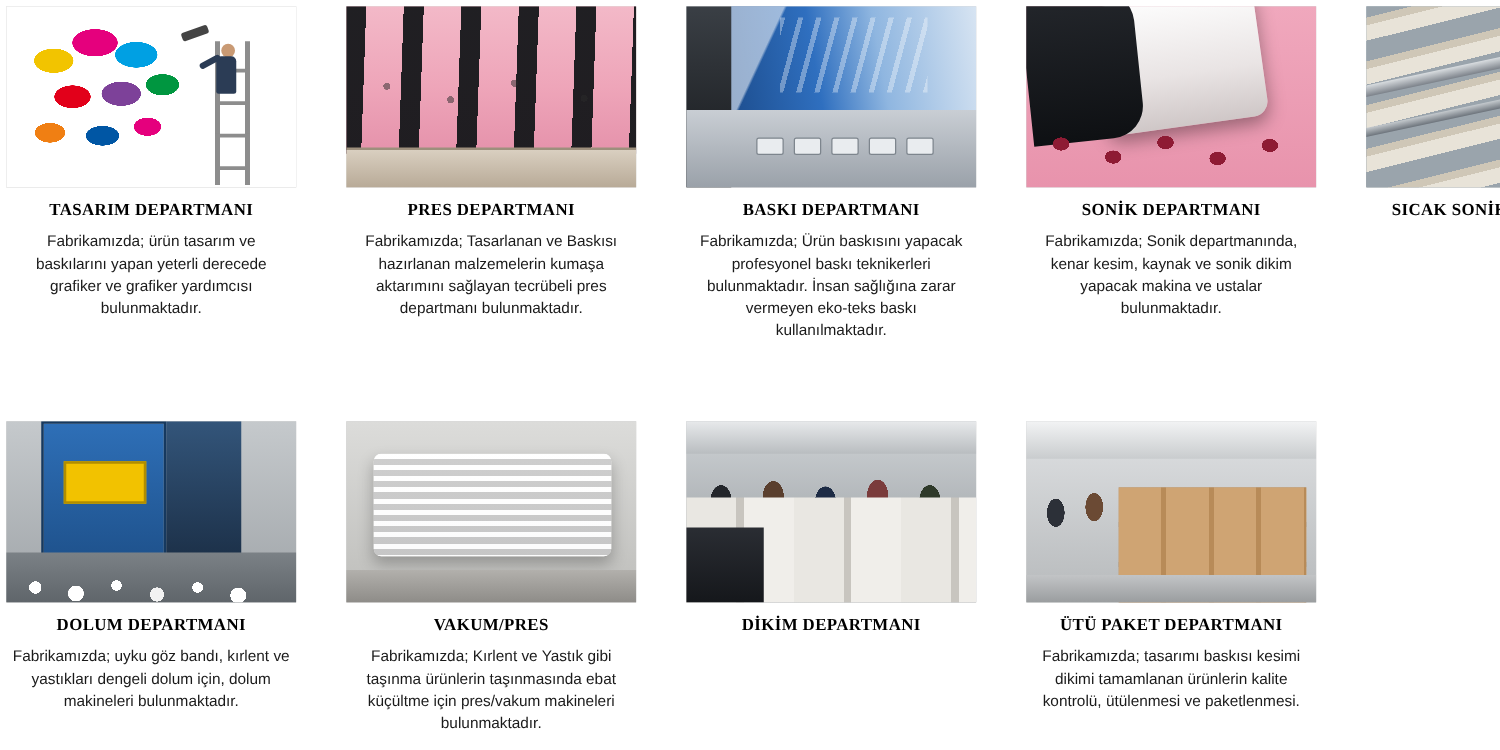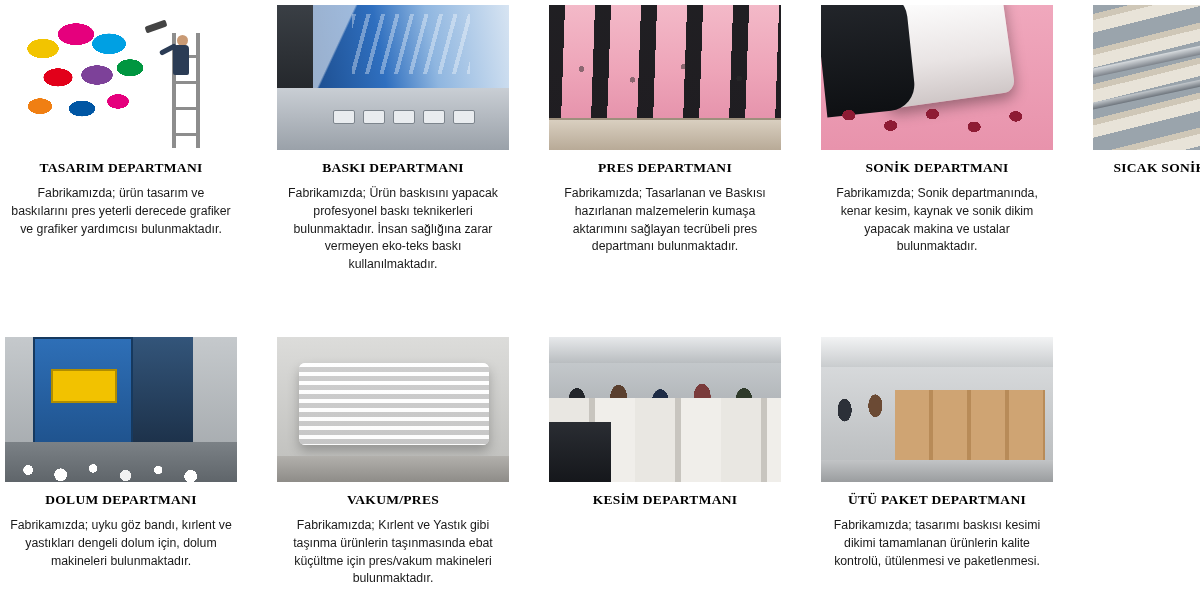--- a/index.html
+++ b/index.html
@@ -341,54 +341,54 @@
         </div>
         <div class="painter">
           <div class="head"></div>
           <div class="body"></div>
           <div class="arm"></div>
         </div>
         <div class="roller"></div>
       </div>
     </div>
     <div class="title">TASARIM DEPARTMANI</div>
-    <div class="desc">Fabrikamızda; ürün tasarım ve baskılarını pres yeterli derecede grafiker ve grafiker yardımcısı bulunmaktadır.</div>
+    <div class="desc">Fabrikamızda; ürün tasarım ve baskılarını yapan yeterli derecede grafiker ve grafiker yardımcısı bulunmaktadır.</div>
+  </div>
+
+  <div class="cell">
+    <div class="thumb">
+      <div class="art a3">
+        <div class="pink"></div>
+        <div class="stripes"></div>
+        <div class="motifs"></div>
+        <div class="bench"></div>
+      </div>
+    </div>
+    <div class="title">PRES DEPARTMANI</div>
+    <div class="desc">Fabrikamızda; Tasarlanan ve Baskısı hazırlanan malzemelerin kumaşa aktarımını sağlayan tecrübeli pres departmanı bulunmaktadır.</div>
   </div>
 
   <div class="cell">
     <div class="thumb">
       <div class="art a2">
         <div class="screenimg"></div>
         <div class="dark"></div>
         <div class="panel">
           <span class="btn" style="left:56px;"></span>
           <span class="btn" style="left:86px;"></span>
           <span class="btn" style="left:116px;"></span>
           <span class="btn" style="left:146px;"></span>
           <span class="btn" style="left:176px;"></span>
         </div>
       </div>
     </div>
     <div class="title">BASKI DEPARTMANI</div>
     <div class="desc">Fabrikamızda; Ürün baskısını yapacak profesyonel baskı teknikerleri bulunmaktadır. İnsan sağlığına zarar vermeyen eko-teks baskı kullanılmaktadır.</div>
   </div>
 
-  <div class="cell">
-    <div class="thumb">
-      <div class="art a3">
-        <div class="pink"></div>
-        <div class="stripes"></div>
-        <div class="motifs"></div>
-        <div class="bench"></div>
-      </div>
-    </div>
-    <div class="title">PRES DEPARTMANI</div>
-    <div class="desc">Fabrikamızda; Tasarlanan ve Baskısı hazırlanan malzemelerin kumaşa aktarımını sağlayan tecrübeli pres departmanı bulunmaktadır.</div>
-  </div>
-
 
   <div class="cell">
     <div class="thumb">
       <div class="art a5">
         <div class="roll"></div>
         <div class="arm"></div>
         <div class="lace"></div>
       </div>
     </div>
     <div class="title">SONİK DEPARTMANI</div>
@@ -434,21 +434,21 @@
 
   <div class="cell">
     <div class="thumb">
       <div class="art a9">
         <div class="ceiling"></div>
         <div class="people"></div>
         <div class="tables"></div>
         <div class="dark"></div>
       </div>
     </div>
-    <div class="title">KESİM DEPARTMANI</div>
+    <div class="title">DİKİM DEPARTMANI</div>
   </div>
 
   <div class="cell">
     <div class="thumb">
       <div class="art a10">
         <div class="ceil"></div>
         <div class="people"></div>
         <div class="boxes"></div>
         <div class="floor"></div>
       </div>

